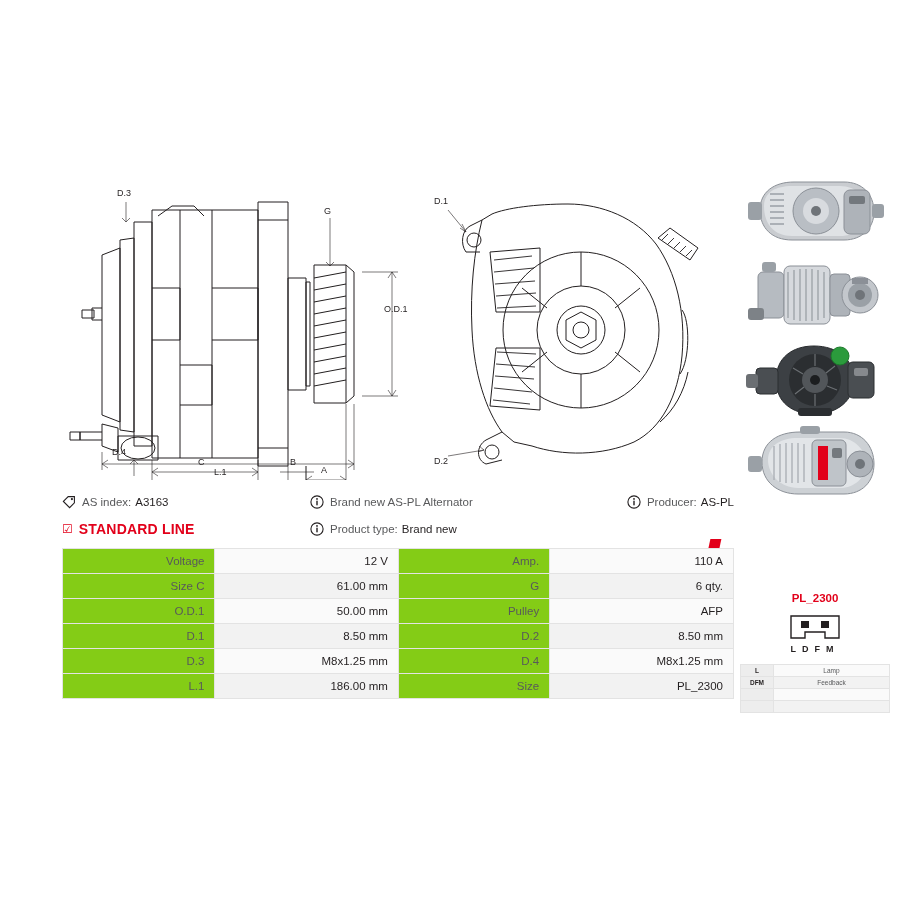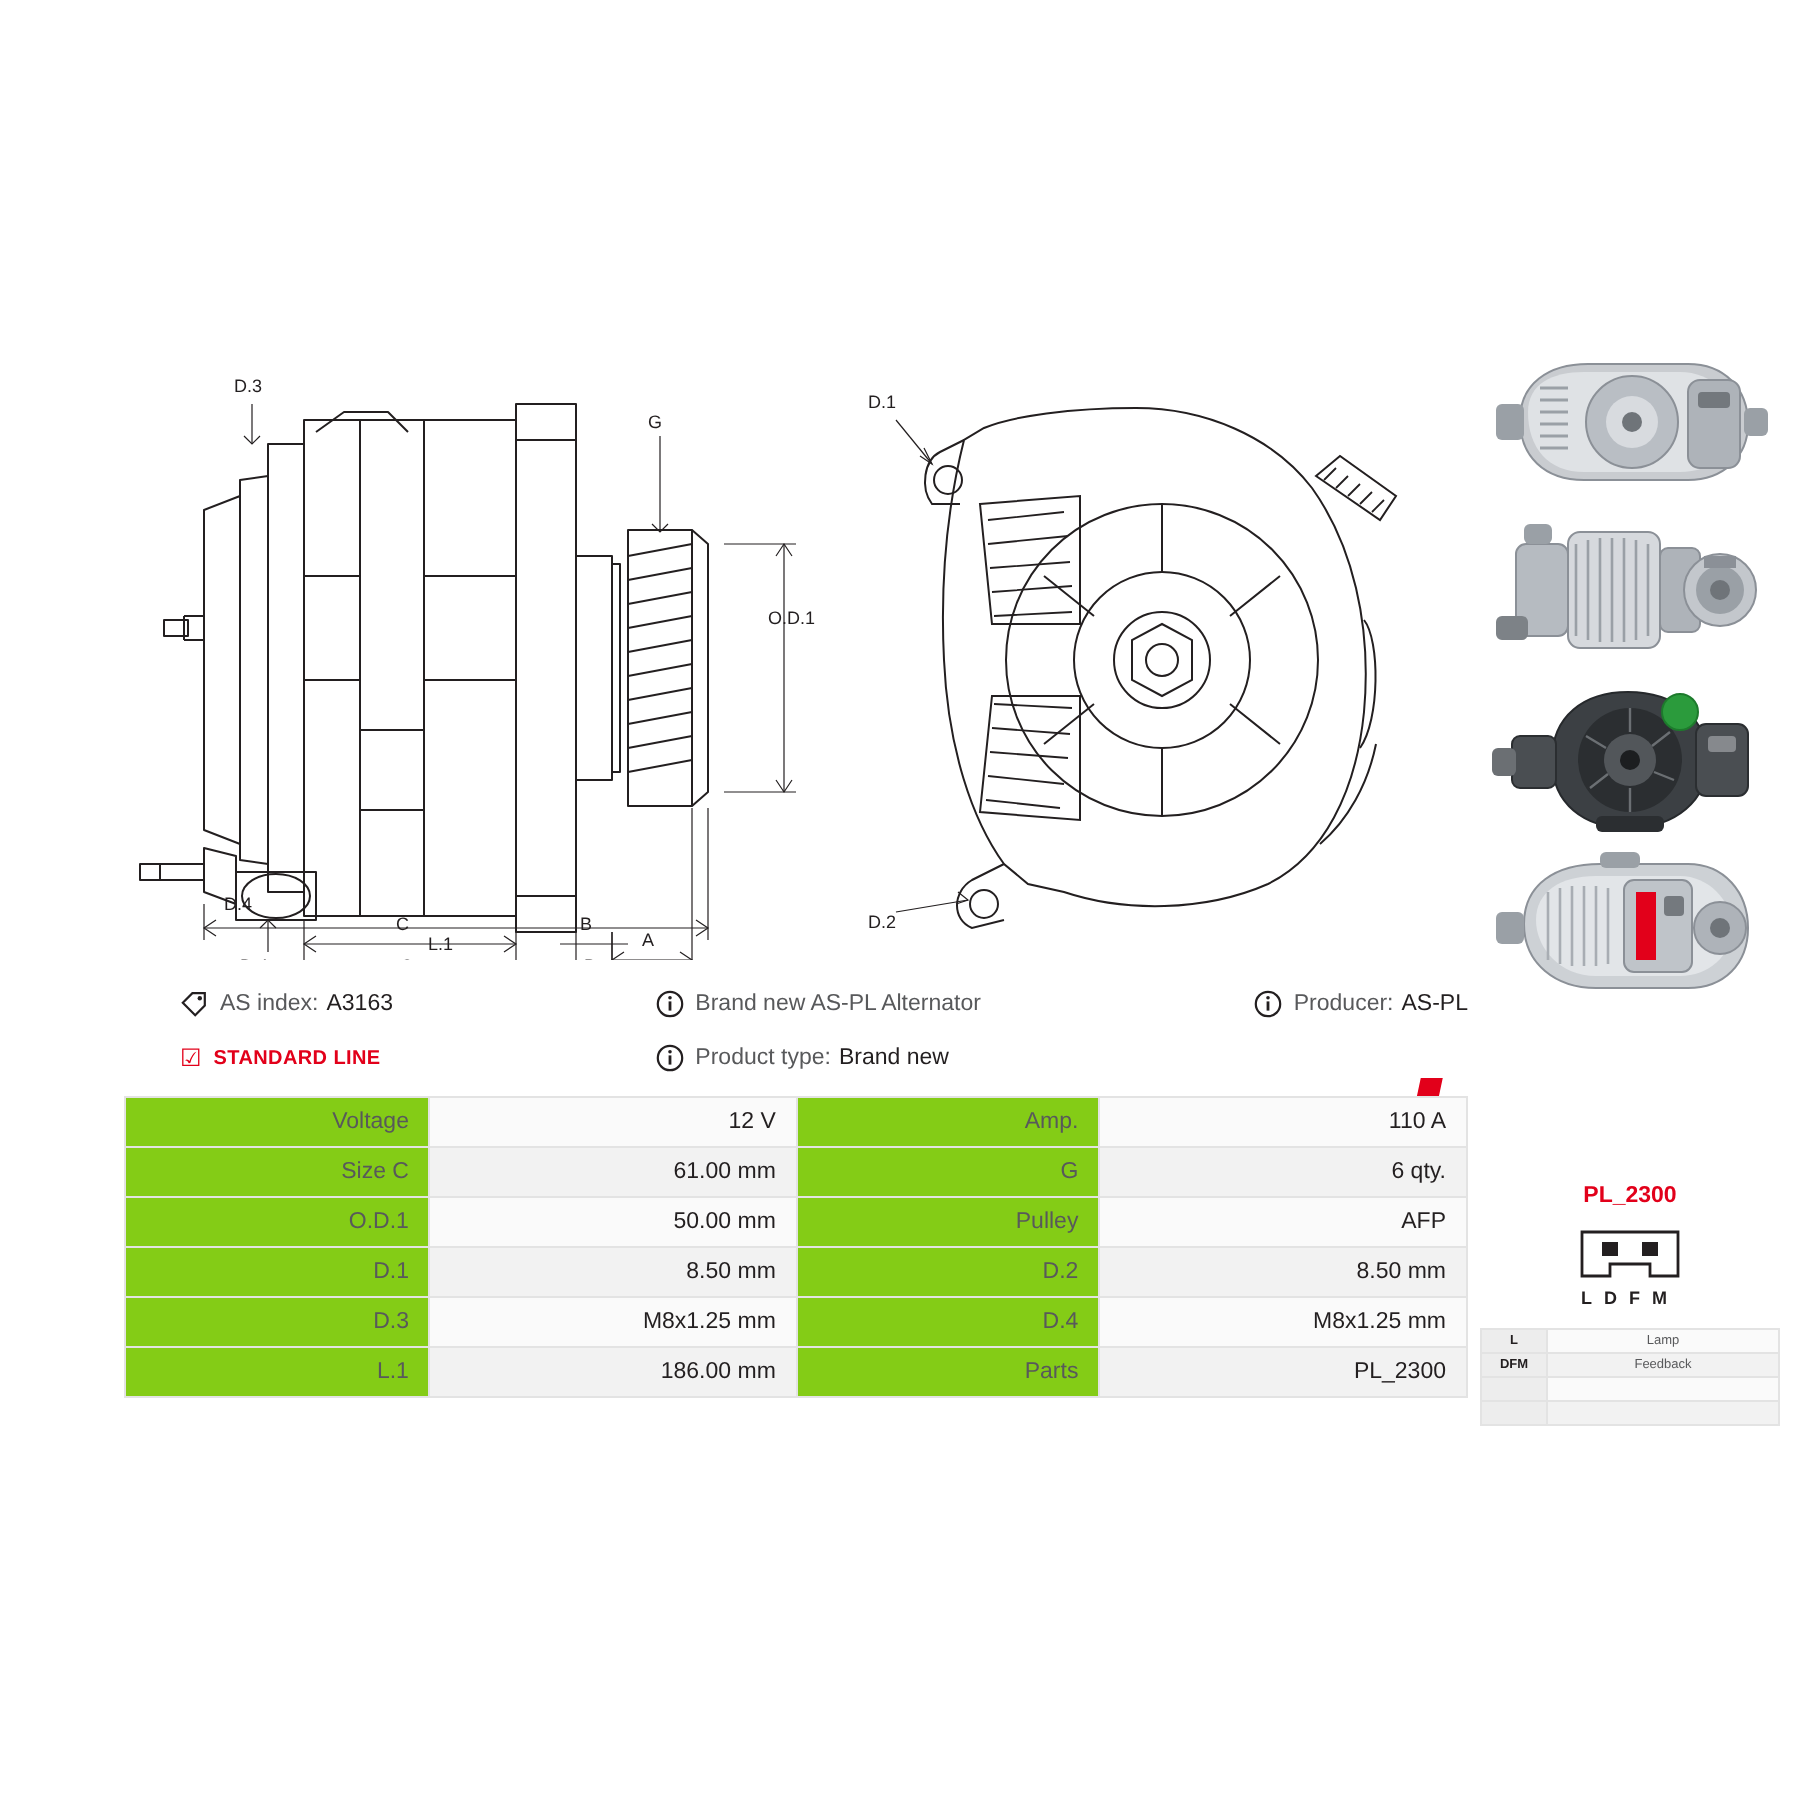--- a/index.html
+++ b/index.html
@@ -34,21 +34,20 @@
     position: absolute;
     left: 62px; top: 492px;
     width: 672px;
     font-size: 11.5px;
   }
   .info-row {
     display: flex;
     align-items: center;
     height: 20px;
     margin-bottom: 7px;
-    margin-left: 28px;
   }
   .info-col {
     display: flex;
     align-items: center;
   }
   .info-col.c1 { width: 248px; }
   .info-col.c2 { width: 280px; }
   .info-col.c3 { width: 144px; justify-content: flex-end; }
 
   .ic {
@@ -58,21 +57,21 @@
     margin-right: 6px;
     position: relative;
     flex: 0 0 auto;
   }
   .ic svg { display: block; }
   .lbl { color: #58595b; }
   .val { font-weight: normal; color: #231f20; margin-left: 4px; }
   .std-line {
     color: #e2001a;
     font-weight: bold;
-    font-size: 10px;
+    font-size: 14px;
     letter-spacing: .2px;
   }
   .std-check { color: #e2001a; margin-right: 6px; font-size: 12px; }
 
   
   .spec-table {
     position: absolute;
     left: 62px; top: 548px;
     width: 672px;
     border-collapse: collapse;
@@ -459,21 +458,21 @@
       </tr>
       <tr>
         <td class="k">D.3</td>
         <td class="v">M8x1.25 mm</td>
         <td class="k">D.4</td>
         <td class="v">M8x1.25 mm</td>
       </tr>
       <tr>
         <td class="k">L.1</td>
         <td class="v">186.00 mm</td>
-        <td class="k">Parts</td>
+        <td class="k">Size</td>
         <td class="v">PL_2300</td>
       </tr>
     </tbody>
   </table>
 
   <div class="photos">
 
     <div class="photo">
       <svg width="150" height="82" viewBox="0 0 150 82">
         <rect width="150" height="82" fill="#ffffff"></rect>

